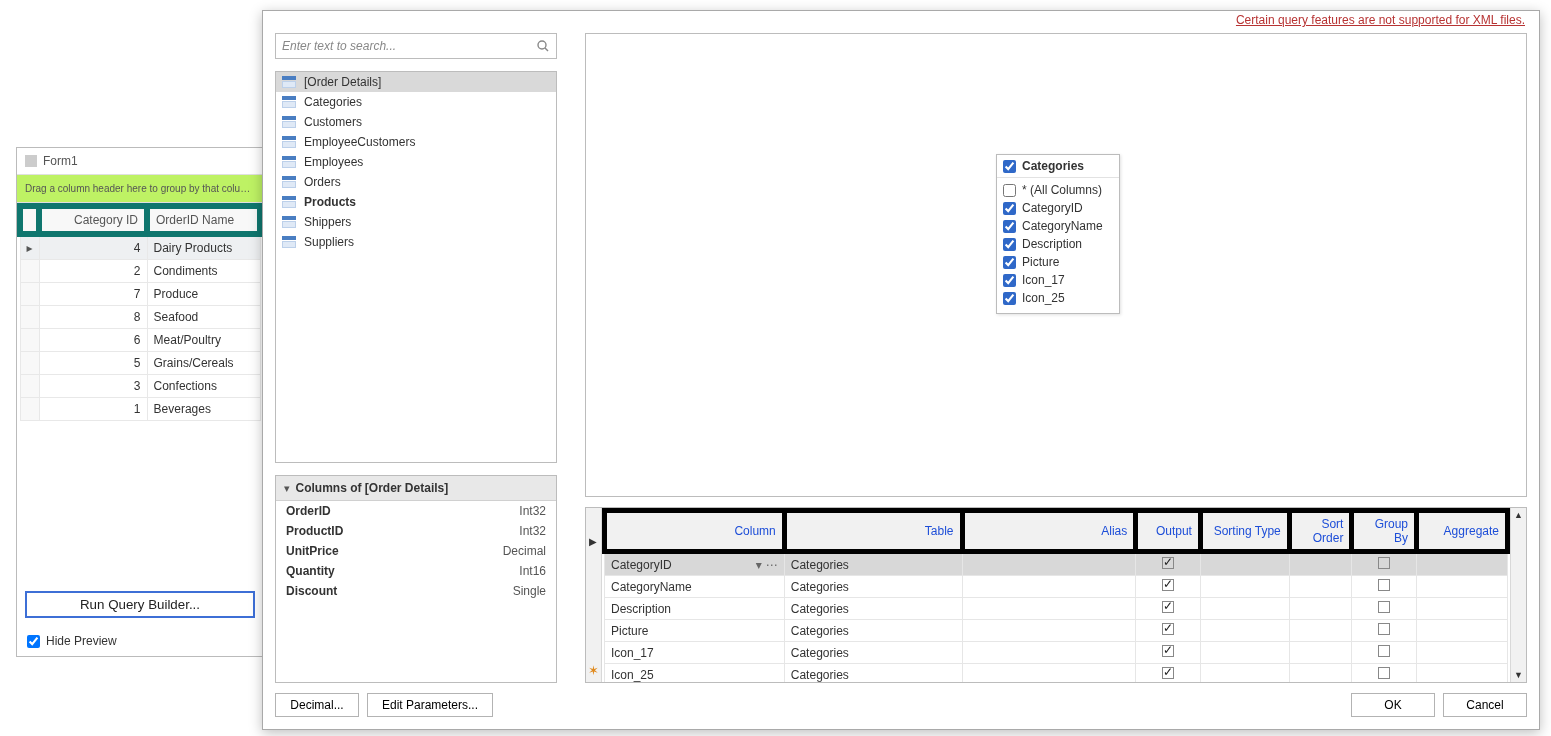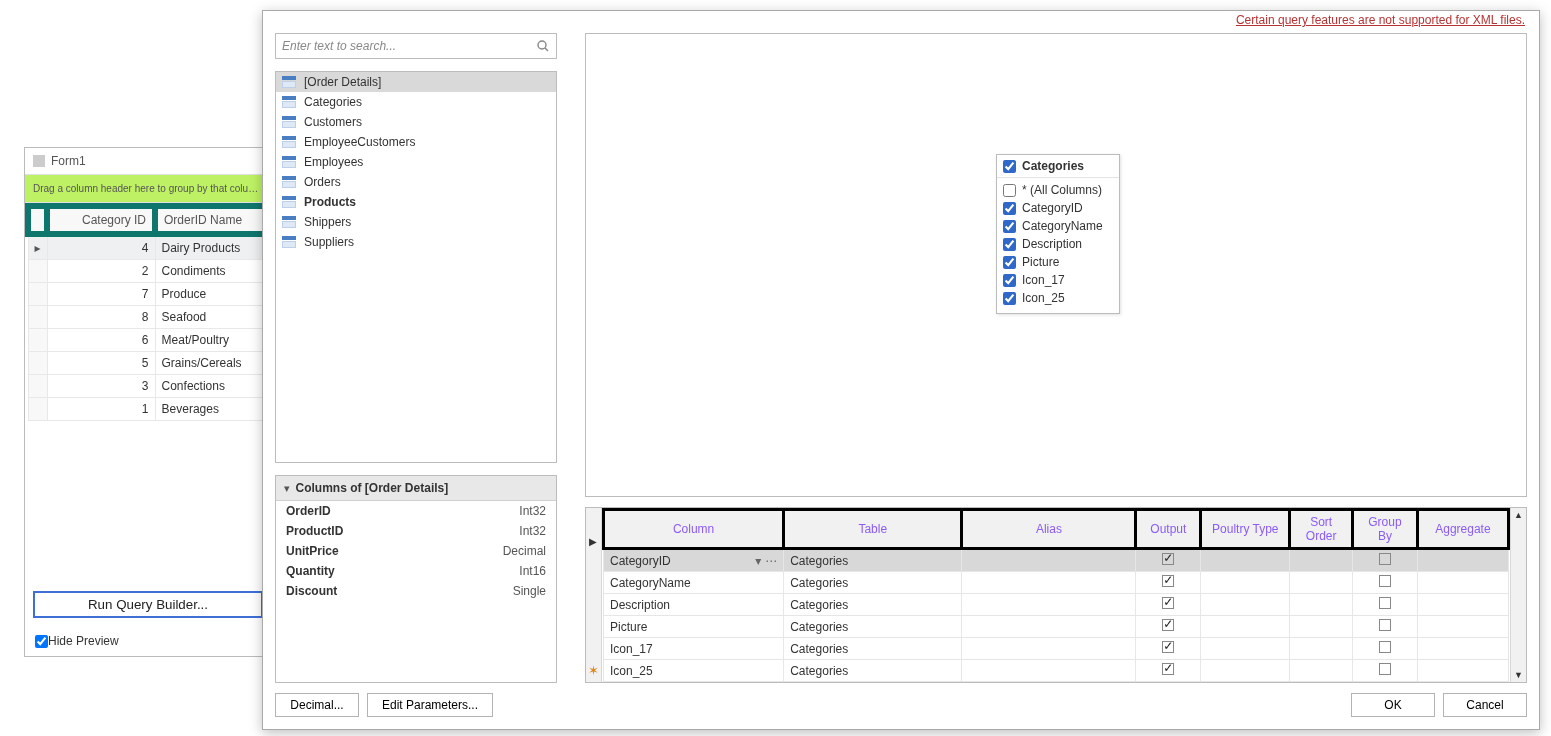--- a/index.html
+++ b/index.html
@@ -10,21 +10,21 @@
   color: #333;
   position: relative;
   width: 1551px;
   height: 736px;
   overflow: hidden;
 }
 
 
 .form1 {
   position: absolute;
-  left: 24px;
+  left: 16px;
   top: 147px;
   width: 248px;
   height: 510px;
   border: 1px solid #bbb;
   background: #fff;
 }
 .form1-titlebar {
   padding: 6px 8px;
   font-size: 12px;
   color: #555;
@@ -67,21 +67,21 @@
   display:block;
   margin: 10px 8px;
   width: calc(100% - 16px);
   padding: 4px;
   background:#fff;
   border: 2px solid #3d6fd6;
   color:#222;
   text-align:center;
   cursor:pointer;
 }
-.hide-preview { padding: 6px 10px; display:flex; align-items:center; gap:0; }
+.hide-preview { padding: 6px 10px; display:flex; align-items:center; gap:6px; }
 .hide-preview input { width:13px; height:13px; }
 
 
 .qb-dialog {
   position: absolute;
   left: 262px; top: 10px;
   width: 1278px; height: 720px;
   background: #fff;
   border: 1px solid #a9a9a9;
   box-shadow: 0 3px 12px rgba(0,0,0,.25);
@@ -170,21 +170,21 @@
 .entity-field { display:flex; align-items:center; gap:6px; padding:2px 0; }
 .entity-field input[type=checkbox]{ accent-color:#2f68c8; width:13px; height:13px; }
 
 .grid-wrap { border:1px solid #bcbcbc; height:176px; display:flex; }
 .grid-gutter { width:16px; background:#f1f1f1; border-right:1px solid #d8d8d8; position:relative;}
 .grid-pointer { position:absolute; left:3px; top:28px; font-size:10px; color:#333; }
 .grid-star { position:absolute; left:2px; bottom:4px; color:#e08a1e; font-size:13px;}
 .grid-main { flex:1; overflow:hidden; position:relative;}
 .grid-table { width:100%; border-collapse:collapse; table-layout:fixed;}
 .grid-table th {
-  background:#f1f1f1; border:3px solid #000000; padding:4px 6px; text-align:center; font-weight:normal; color:#8b5cf6; height:24px;
+  background:#f1f1f1; border:5px solid #000000; padding:4px 6px; text-align:right; font-weight:normal; color:#1d4ed8; height:24px;
 }
 .grid-table td {
   border:1px solid #e6e6e6; padding:3px 6px; height:22px; background:#fff;
 }
 .grid-table tr.sel td { background:#d8d8d8; }
 .grid-table .center { text-align:center; }
 .chk { display:inline-block; width:12px; height:12px; border:1px solid #888; position:relative; }
 .chk.checked::after { content:"✓"; position:absolute; left:0; top:-3px; font-size:12px; color:#222;}
 .col-col { width:178px; }
 .col-tbl { width:176px; }
@@ -414,21 +414,21 @@
                 <col class="col-sorto">
               <col class="col-grp">
                 <col class="col-agg">
             </colgroup>
             <thead>
               <tr>
                 <th>Column</th>
                 <th>Table</th>
                 <th>Alias</th>
                 <th>Output</th>
-                <th>Poultry Type</th>
+                <th>Sorting Type</th>
                 <th>Sort Order</th>
                 <th>Group By</th>
                 <th>Aggregate</th>
               </tr>
             </thead>
             <tbody id="grid-rows">
                 <tr class="sel">
                   <td>CategoryID<span class="cell-dropdown">⋯</span><span class="cell-dropdown">▾</span></td>
                   <td>Categories</td>
                   <td></td>

